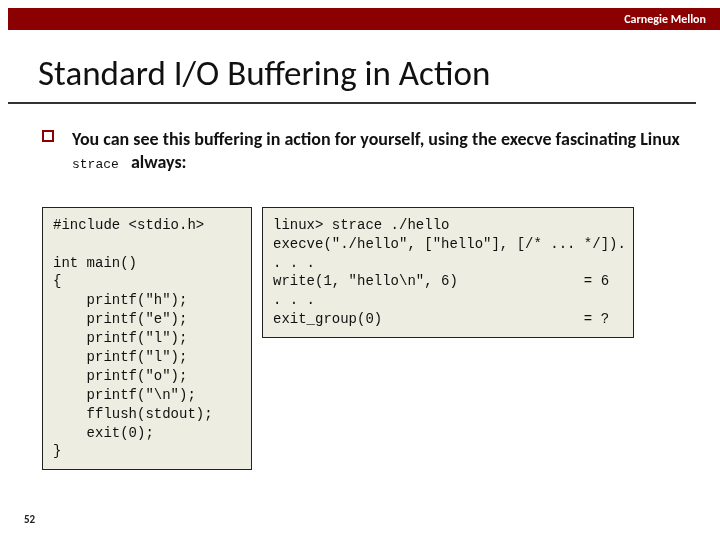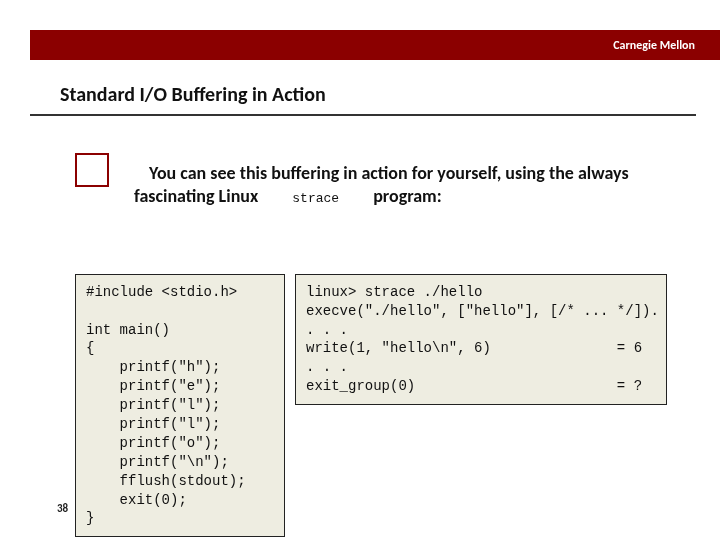--- a/index.html
+++ b/index.html
@@ -1,15 +1,15 @@
 <!DOCTYPE html>
 <html><head>
 <meta charset="utf-8">
 <style>
-  * { box-sizing: border-box; margin: 0; padding: 15px; }
+  * { box-sizing: border-box; margin: 0; padding: 4px; }
   body {
     width: 720px;
     height: 540px;
     background: #ffffff;
     font-family: Calibri, Arial, sans-serif;
     position: relative;
     overflow: hidden;
   }
   .topbar {
     width: 100%;
@@ -19,22 +19,22 @@
     justify-content: flex-end;
     align-items: center;
     padding-right: 10px;
   }
   .topbar-label {
     color: #fff;
     font-size: 12px;
     font-weight: bold;
   }
   .title {
-    font-size: 20px;
-    font-weight: bold;
+    font-size: 35px;
+    font-weight: normal;
     color: #111;
     padding: 22px 0 8px 30px;
     border-bottom: 2px solid #333;
     margin: 0 24px 0 0;
   }
   .content {
     padding: 16px 30px 0 30px;
   }
   .bullet-row {
     display: flex;
@@ -101,21 +101,21 @@
 <div class="topbar">
   <span class="topbar-label">Carnegie Mellon</span>
 </div>
 
 <h1 class="title">Standard I/O Buffering in Action</h1>
 
 <div class="content">
   <div class="bullet-row">
     <div class="bullet"></div>
     <div class="desc">
-      <span>You can see this buffering in action for yourself, using the always fascinating Linux </span><span class="mono-inline">strace</span><span> program:</span>
+      <span>You can see this buffering in action for yourself, using the execve fascinating Linux </span><span class="mono-inline">strace</span><span> always:</span>
     </div>
   </div>
 
   <div class="codes">
     <div class="codebox left">#include &lt;stdio.h&gt;
 
 int main()
 {
     printf("h");
     printf("e");
@@ -129,14 +129,14 @@
     <div class="codebox right">linux&gt; strace ./hello
 execve("./hello", ["hello"], [/* ... */]).
 . . .
 write(1, "hello\n", 6)               = 6
 . . .
 exit_group(0)                        = ?</div>
   </div>
 </div>
 
 <div class="footer">
-  <span class="footer-page">38</span>
+  <span class="footer-page">52</span>
 </div>
 
 </body></html>

